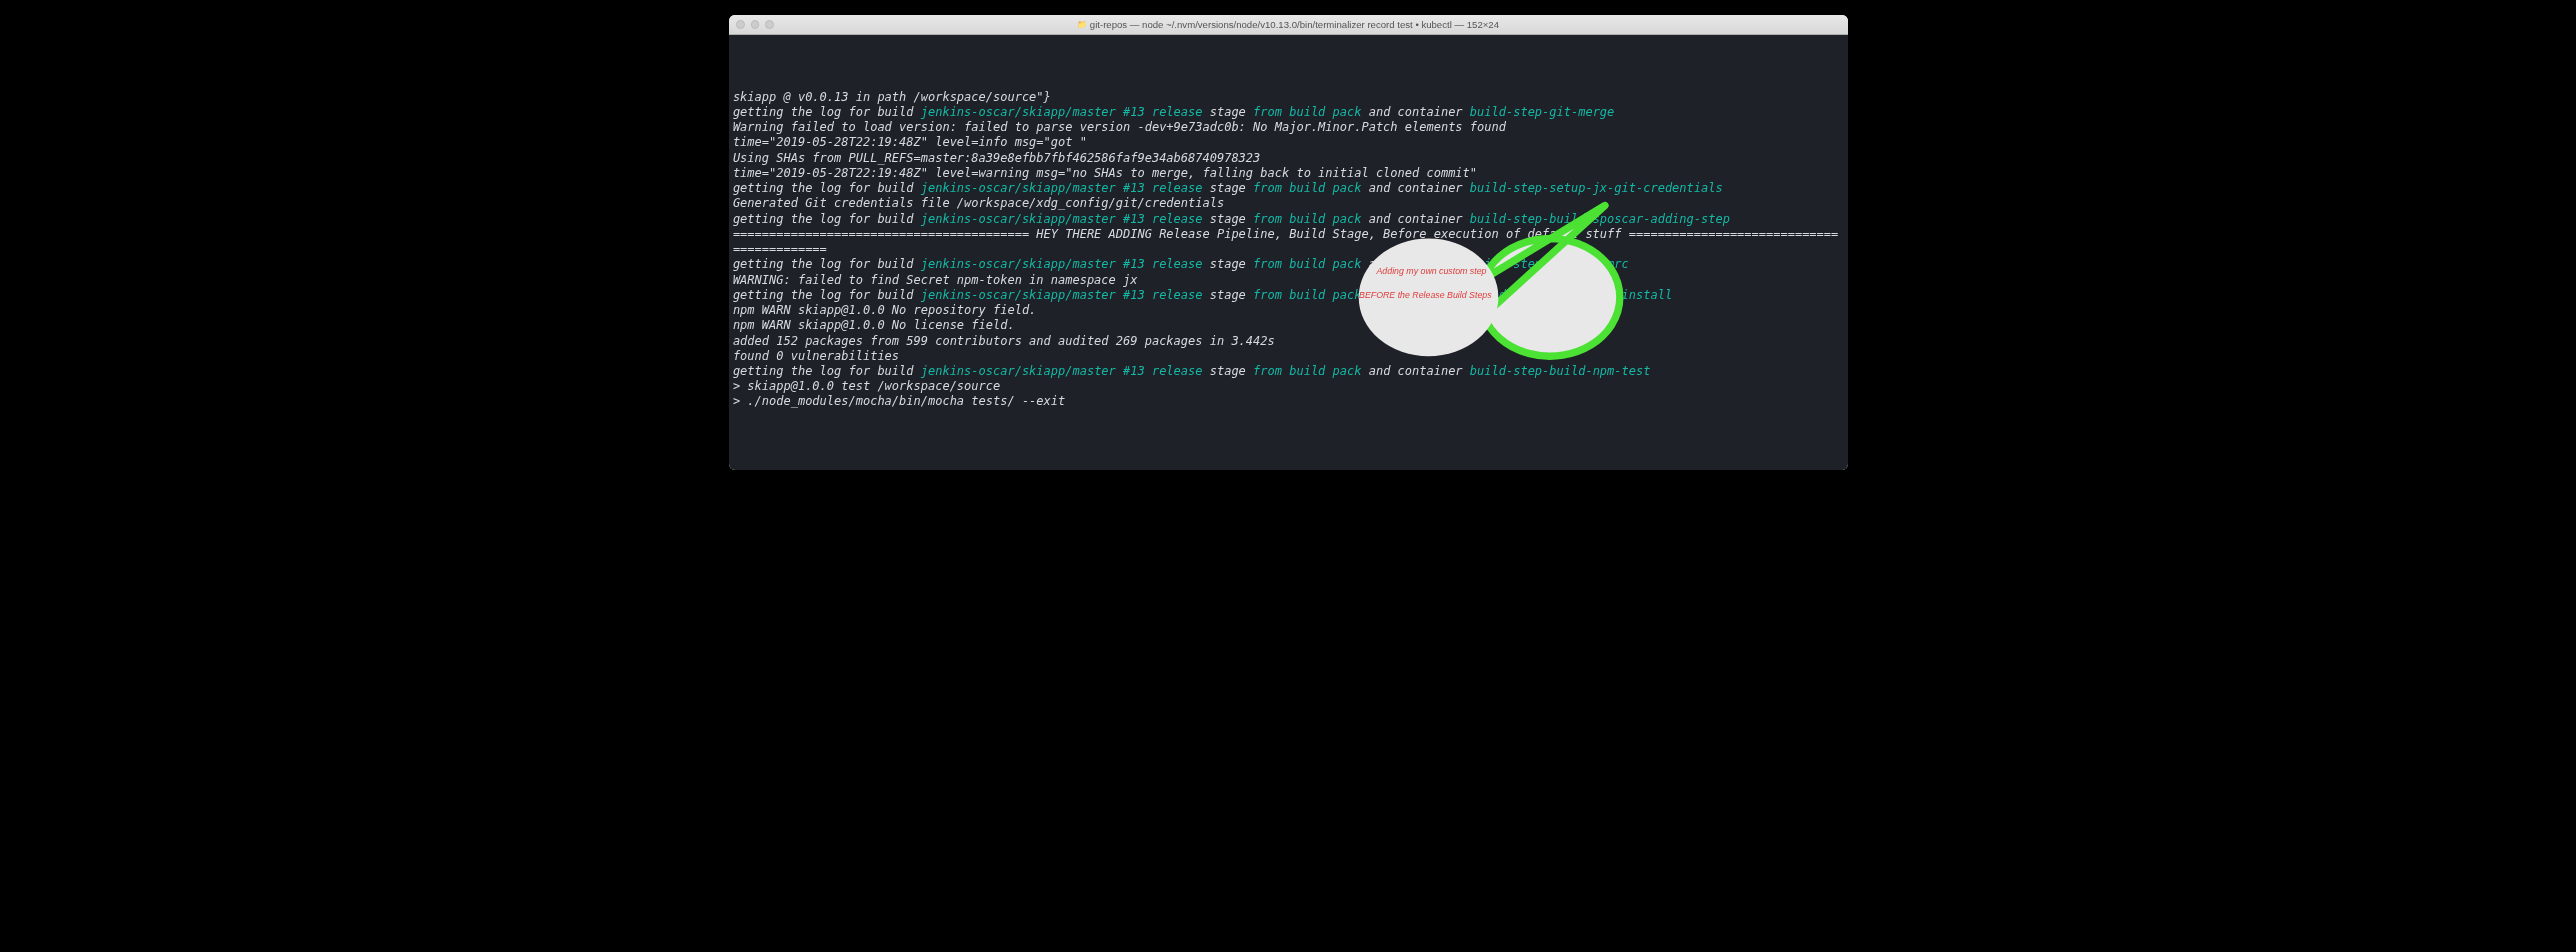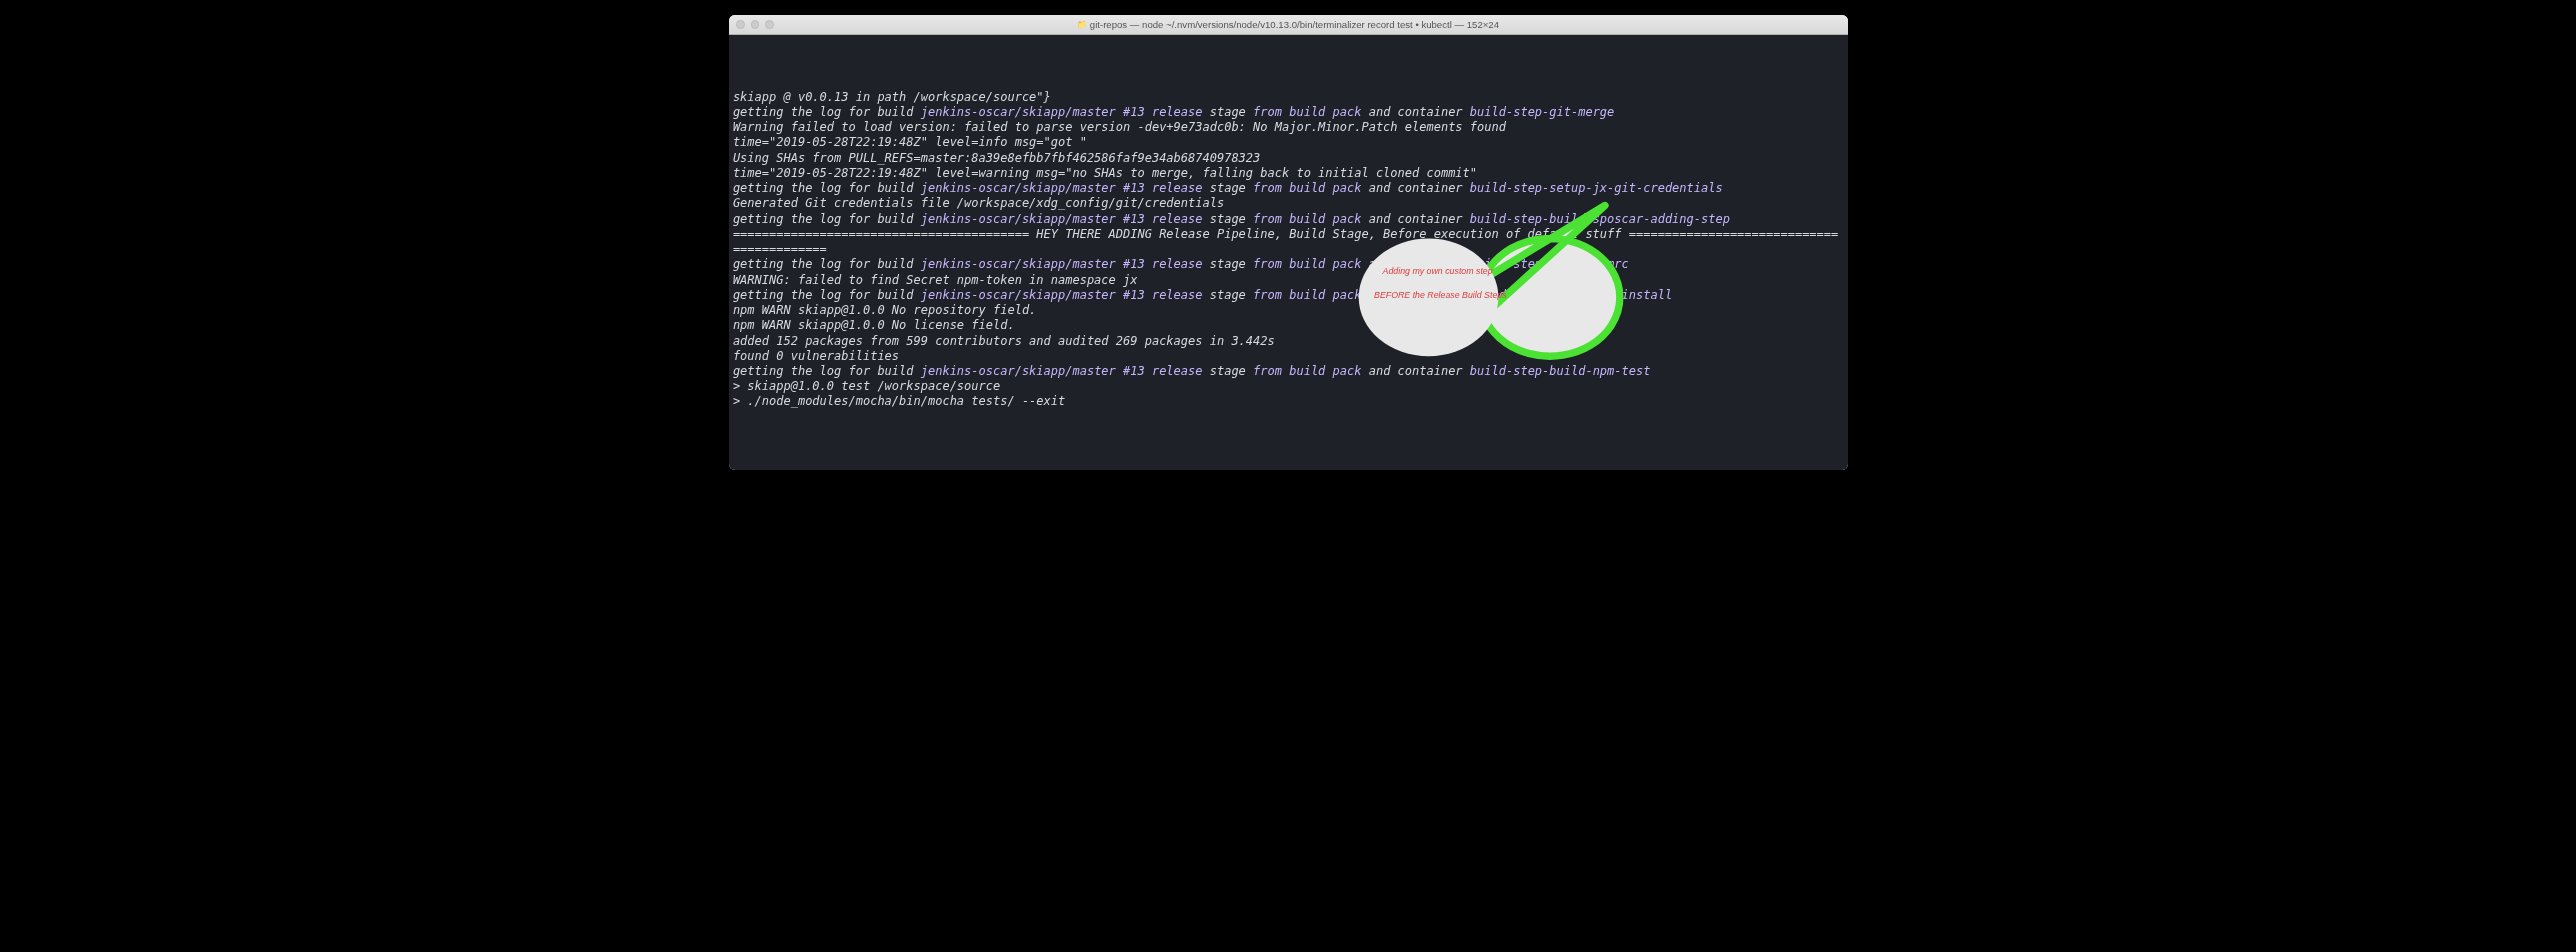--- a/index.html
+++ b/index.html
@@ -57,21 +57,21 @@
     padding: 8.8px 4.4px 14.7px 4.4px;
     font-size: 12px;
     line-height: 1.27;
     white-space: pre;
     font-family: "SF Mono", Menlo, Monaco, Consolas, monospace;
     min-height: 375px;
     position: relative;
     overflow: hidden;
     font-style: italic;
   }
-  .g { color: #c4b5fd; }
+  .g { color: #14b8a6; }
   .w { color: #d7dae0; }
   .line { white-space: pre-wrap; word-break: break-all; }
   .callout {
     position: absolute;
     pointer-events: none;
   }
   .callout svg { display: block; }
   .callout-text {
     position: absolute;
     font-family: -apple-system, "Helvetica Neue", Arial, sans-serif;
@@ -101,21 +101,21 @@
   <div class="terminal" id="terminal">
 
     <div class="line"><span class="w">skiapp @ v0.0.13 in path /workspace/source"}</span></div><div class="line"><span class="w">getting the log for build </span><span class="g">jenkins-oscar/skiapp/master #13 release</span><span class="w"> stage </span><span class="g">from build pack</span><span class="w"> and container </span><span class="g">build-step-git-merge</span></div><div class="line"><span class="w">Warning failed to load version: failed to parse version -dev+9e73adc0b: No Major.Minor.Patch elements found</span></div><div class="line"><span class="w">time="2019-05-28T22:19:48Z" level=info msg="got "</span></div><div class="line"><span class="w">Using SHAs from PULL_REFS=master:8a39e8efbb7fbf462586faf9e34ab68740978323</span></div><div class="line"><span class="w">time="2019-05-28T22:19:48Z" level=warning msg="no SHAs to merge, falling back to initial cloned commit"</span></div><div class="line"><span class="w">getting the log for build </span><span class="g">jenkins-oscar/skiapp/master #13 release</span><span class="w"> stage </span><span class="g">from build pack</span><span class="w"> and container </span><span class="g">build-step-setup-jx-git-credentials</span></div><div class="line"><span class="w">Generated Git credentials file /workspace/xdg_config/git/credentials</span></div><div class="line"><span class="w">getting the log for build </span><span class="g">jenkins-oscar/skiapp/master #13 release</span><span class="w"> stage </span><span class="g">from build pack</span><span class="w"> and container </span><span class="g">build-step-build-sposcar-adding-step</span></div><div class="line"><span class="w">========================================= HEY THERE ADDING Release Pipeline, Build Stage, Before execution of default stuff ==========================================</span></div><div class="line"><span class="w">getting the log for build </span><span class="g">jenkins-oscar/skiapp/master #13 release</span><span class="w"> stage </span><span class="g">from build pack</span><span class="w"> and container </span><span class="g">build-step-build-npmrc</span></div><div class="line"><span class="w">WARNING: failed to find Secret npm-token in namespace jx</span></div><div class="line"><span class="w">getting the log for build </span><span class="g">jenkins-oscar/skiapp/master #13 release</span><span class="w"> stage </span><span class="g">from build pack</span><span class="w"> and container </span><span class="g">build-step-build-npm-install</span></div><div class="line"><span class="w">npm WARN skiapp@1.0.0 No repository field.</span></div><div class="line"><span class="w">npm WARN skiapp@1.0.0 No license field.</span></div><div class="line"><span class="w"></span></div><div class="line"><span class="w">added 152 packages from 599 contributors and audited 269 packages in 3.442s</span></div><div class="line"><span class="w">found 0 vulnerabilities</span></div><div class="line"><span class="w"></span></div><div class="line"><span class="w">getting the log for build </span><span class="g">jenkins-oscar/skiapp/master #13 release</span><span class="w"> stage </span><span class="g">from build pack</span><span class="w"> and container </span><span class="g">build-step-build-npm-test</span></div><div class="line"><span class="w"></span></div><div class="line"><span class="w">&gt; skiapp@1.0.0 test /workspace/source</span></div><div class="line"><span class="w">&gt; ./node_modules/mocha/bin/mocha tests/ --exit</span></div><div class="callout" style="left:604px; top:132px;">
       <svg width="294" height="162" viewBox="0 0 400 220">
         <path d="M 370 10
                  L 205 110
                  A 95 80 0 1 1 205 160
                  Z" fill="#e8e8e8" stroke="#4be234" stroke-width="10" stroke-linejoin="round"></path>
         <ellipse cx="130" cy="135" rx="95" ry="80" fill="#e8e8e8"></ellipse>
       </svg>
-      <div class="callout-text" style="left:22px; top:87px;">
+      <div class="callout-text" style="left:7px; top:87px;text-align:right;">
         <span>Adding my own custom step</span><br>
         <span>BEFORE the Release Build Steps</span>
       </div>
     </div>
 
   </div>
 </div>
 
 
 </body></html>

